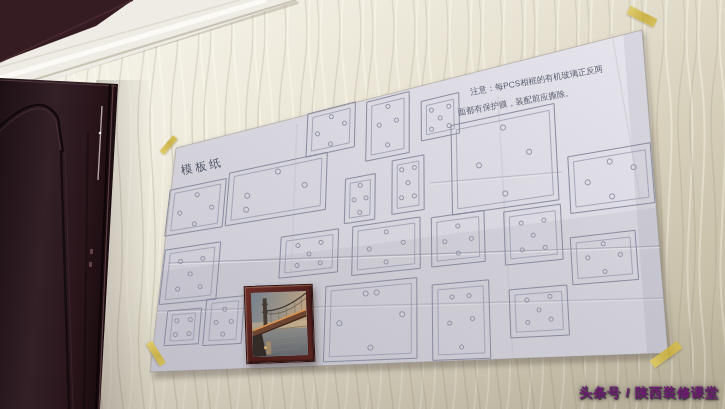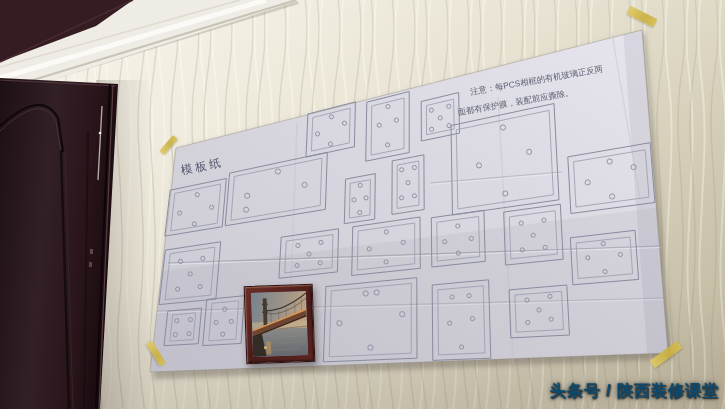--- a/index.html
+++ b/index.html
@@ -31,21 +31,21 @@
   #framed-photo{
     left:245px;top:285px;width:69px;height:78px;
     transform:rotate(-2deg);
     background:linear-gradient(135deg,#6b2d26,#4a1c1a 55%,#5d2621);
     border:1px solid #2b0e0e;
     box-shadow:2px 4px 7px rgba(40,30,20,.45), inset 1px 1px 1px rgba(255,190,140,.35), inset -1px -1px 2px rgba(0,0,0,.55);
   }
   #framed-photo .photo{position:absolute;left:6px;top:6px;right:6px;bottom:6px;overflow:hidden;background:#7d8898;}
   #watermark{
     right:6px;bottom:7px;
-    color:#0c4a6e;font-size:16px;font-weight:bold;letter-spacing:1px;
+    color:#701a75;font-size:13px;font-weight:bold;letter-spacing:1px;
     text-shadow:0 1px 3px rgba(40,40,40,.95),0 0 6px rgba(80,80,80,.8),1px 1px 1px rgba(50,50,50,.9);
   }
 </style>
 </head>
 <body>
 
 <div id="scene">
 
   <div id="wall-base" class="abs"></div>
   <svg id="texture-svg" class="layer">

